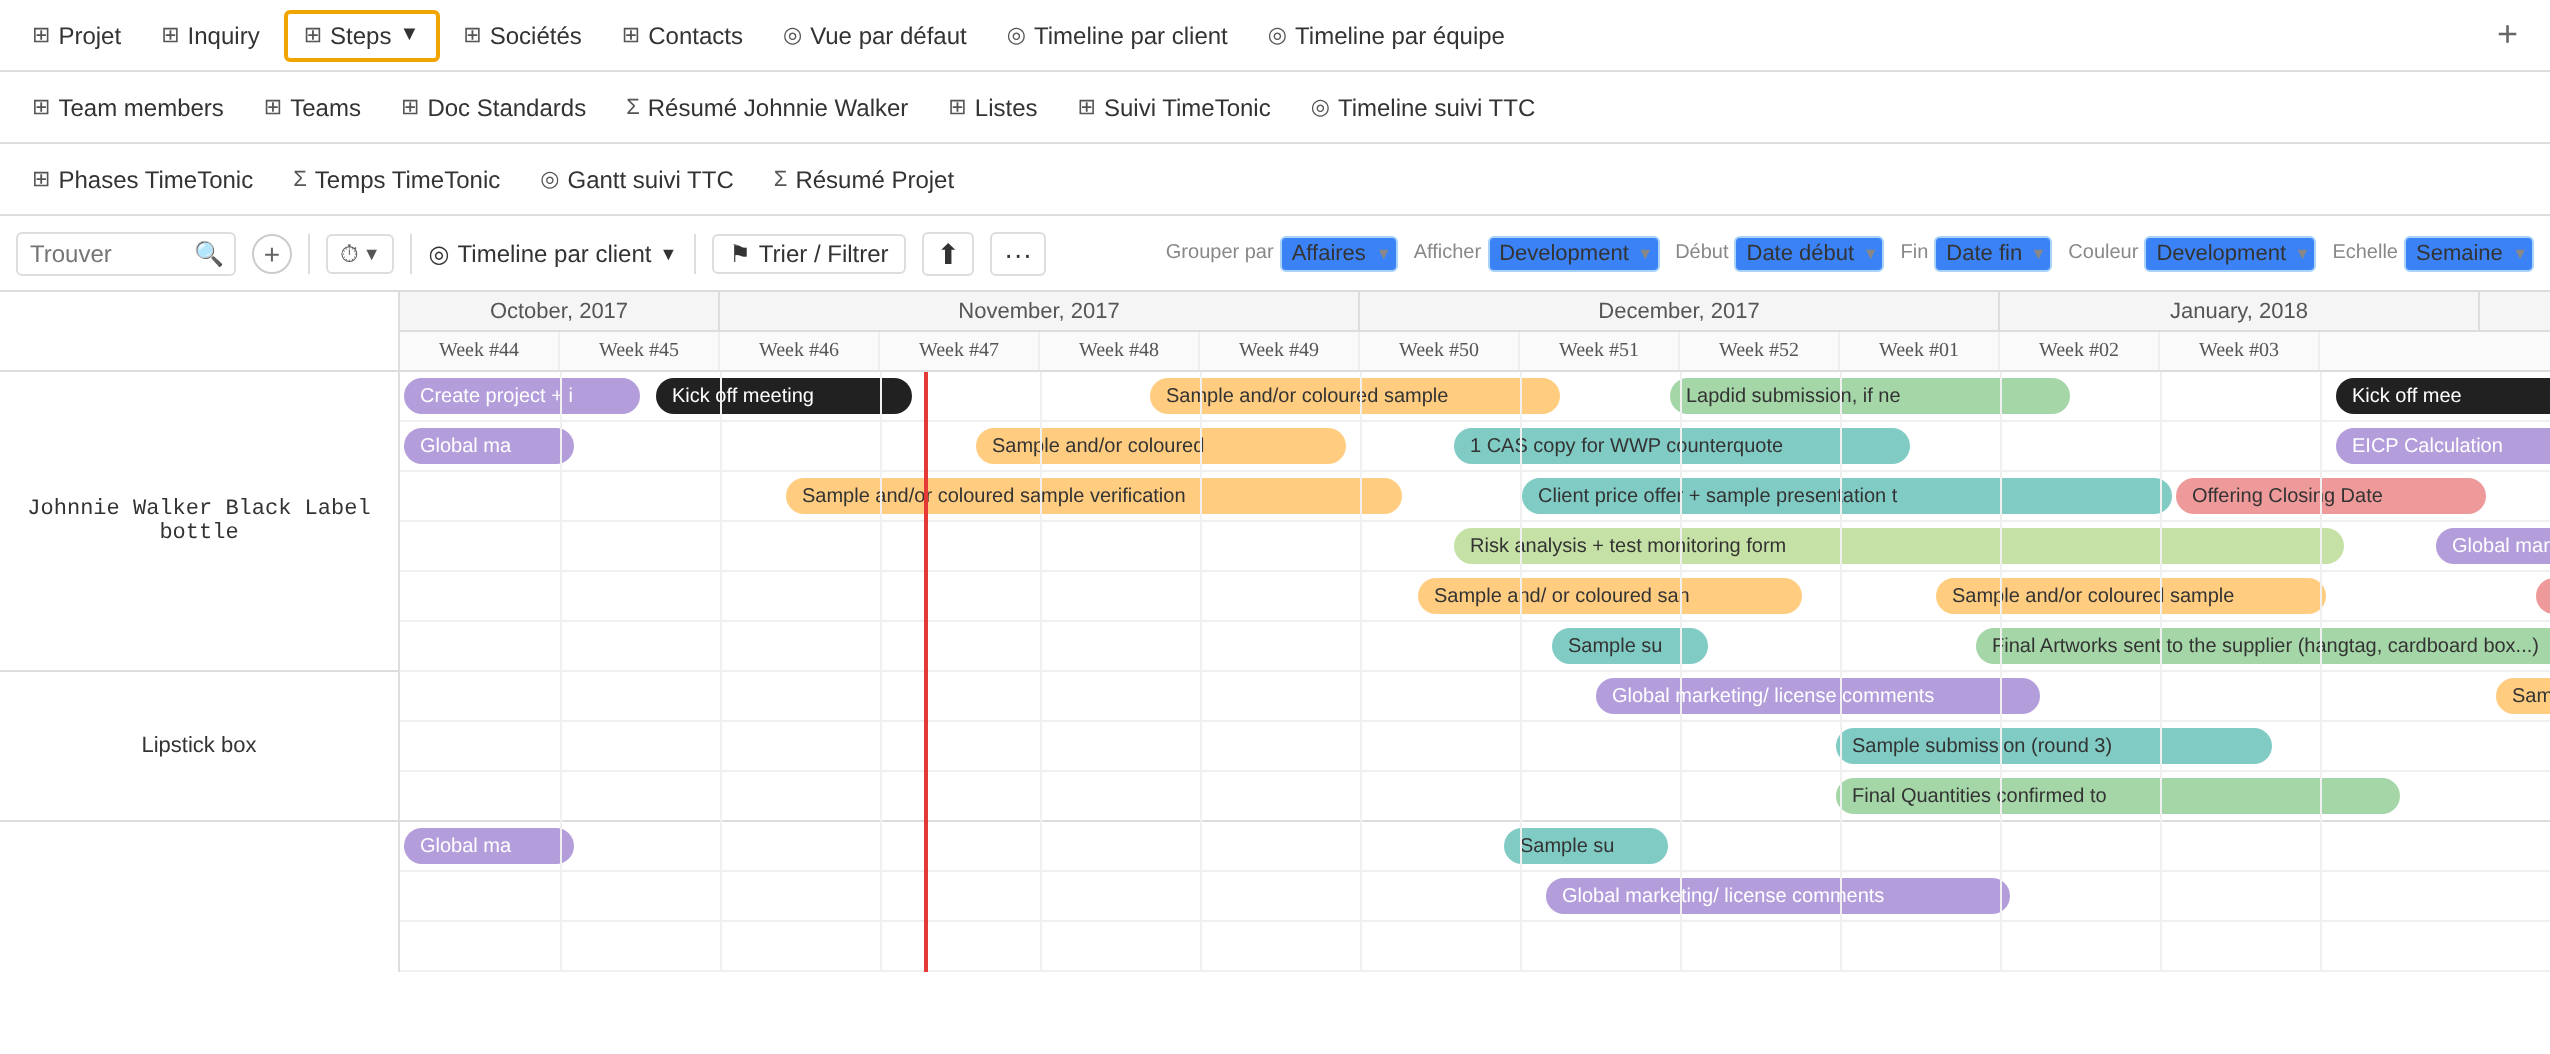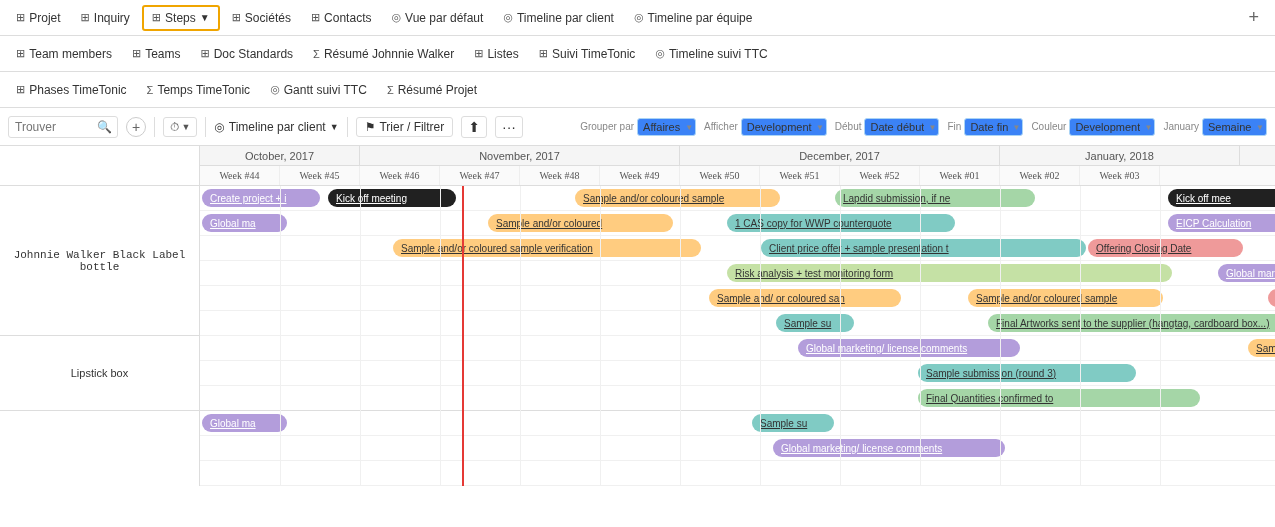--- a/index.html
+++ b/index.html
@@ -132,21 +132,20 @@
       border-radius: 9px;
       display: flex;
       align-items: center;
       padding: 4px 8px;
       font-size: 10px;
       white-space: nowrap;
       overflow: hidden;
       text-overflow: ellipsis;
       cursor: pointer;
       top: 3px;
-      text-decoration: underline;
     }
 
     .plus-btn {
       margin-left: auto;
       font-size: 18px;
       color: #666;
       cursor: pointer;
       padding-right: 8px;
     }
   </style>
@@ -313,21 +312,21 @@
   <div style="display:flex; align-items:center; gap:3px;">
     <span style="font-size:10px; color:#888;">Couleur</span>
     <div class="select-wrapper">
       <select class="toolbar-select">
         <option>Development</option>
       </select>
     </div>
   </div>
 
   <div style="display:flex; align-items:center; gap:3px;">
-    <span style="font-size:10px; color:#888;">January</span>
+    <span style="font-size:10px; color:#888;">Echelle</span>
     <div class="select-wrapper">
       <select class="toolbar-select">
         <option>Semaine</option>
       </select>
     </div>
   </div>
 </div>
 
 <div class="gantt-wrapper">
 

